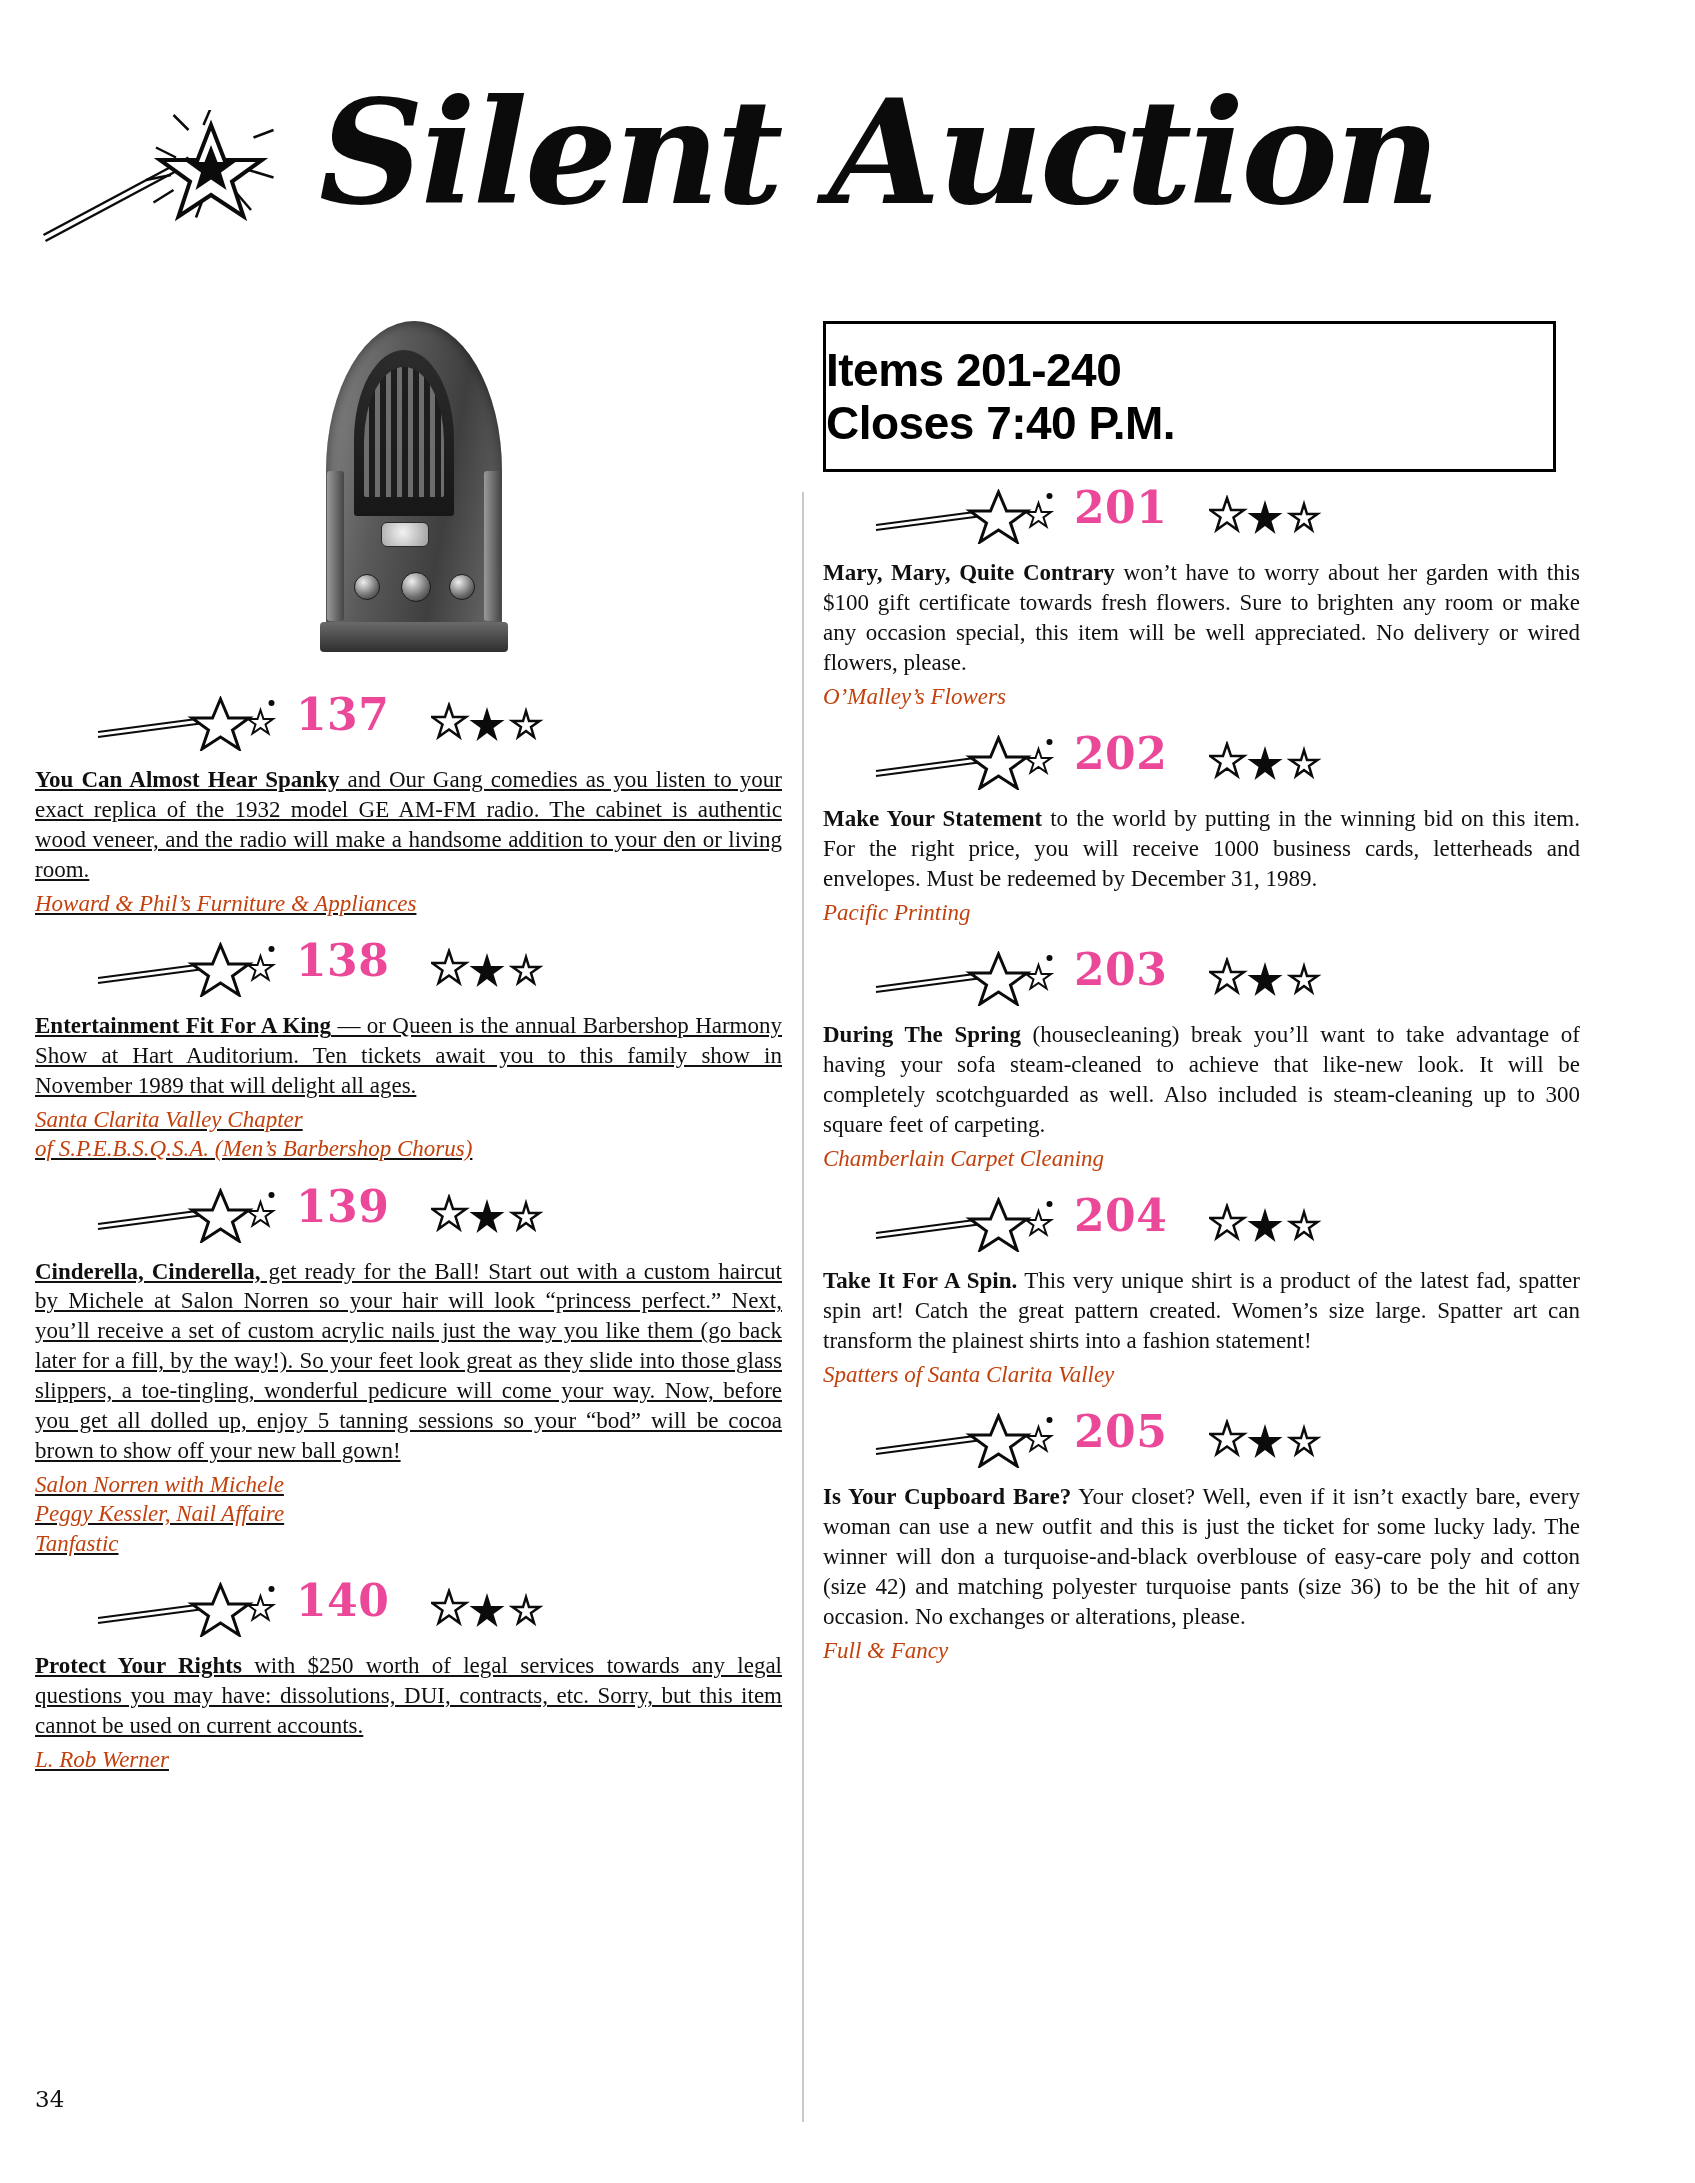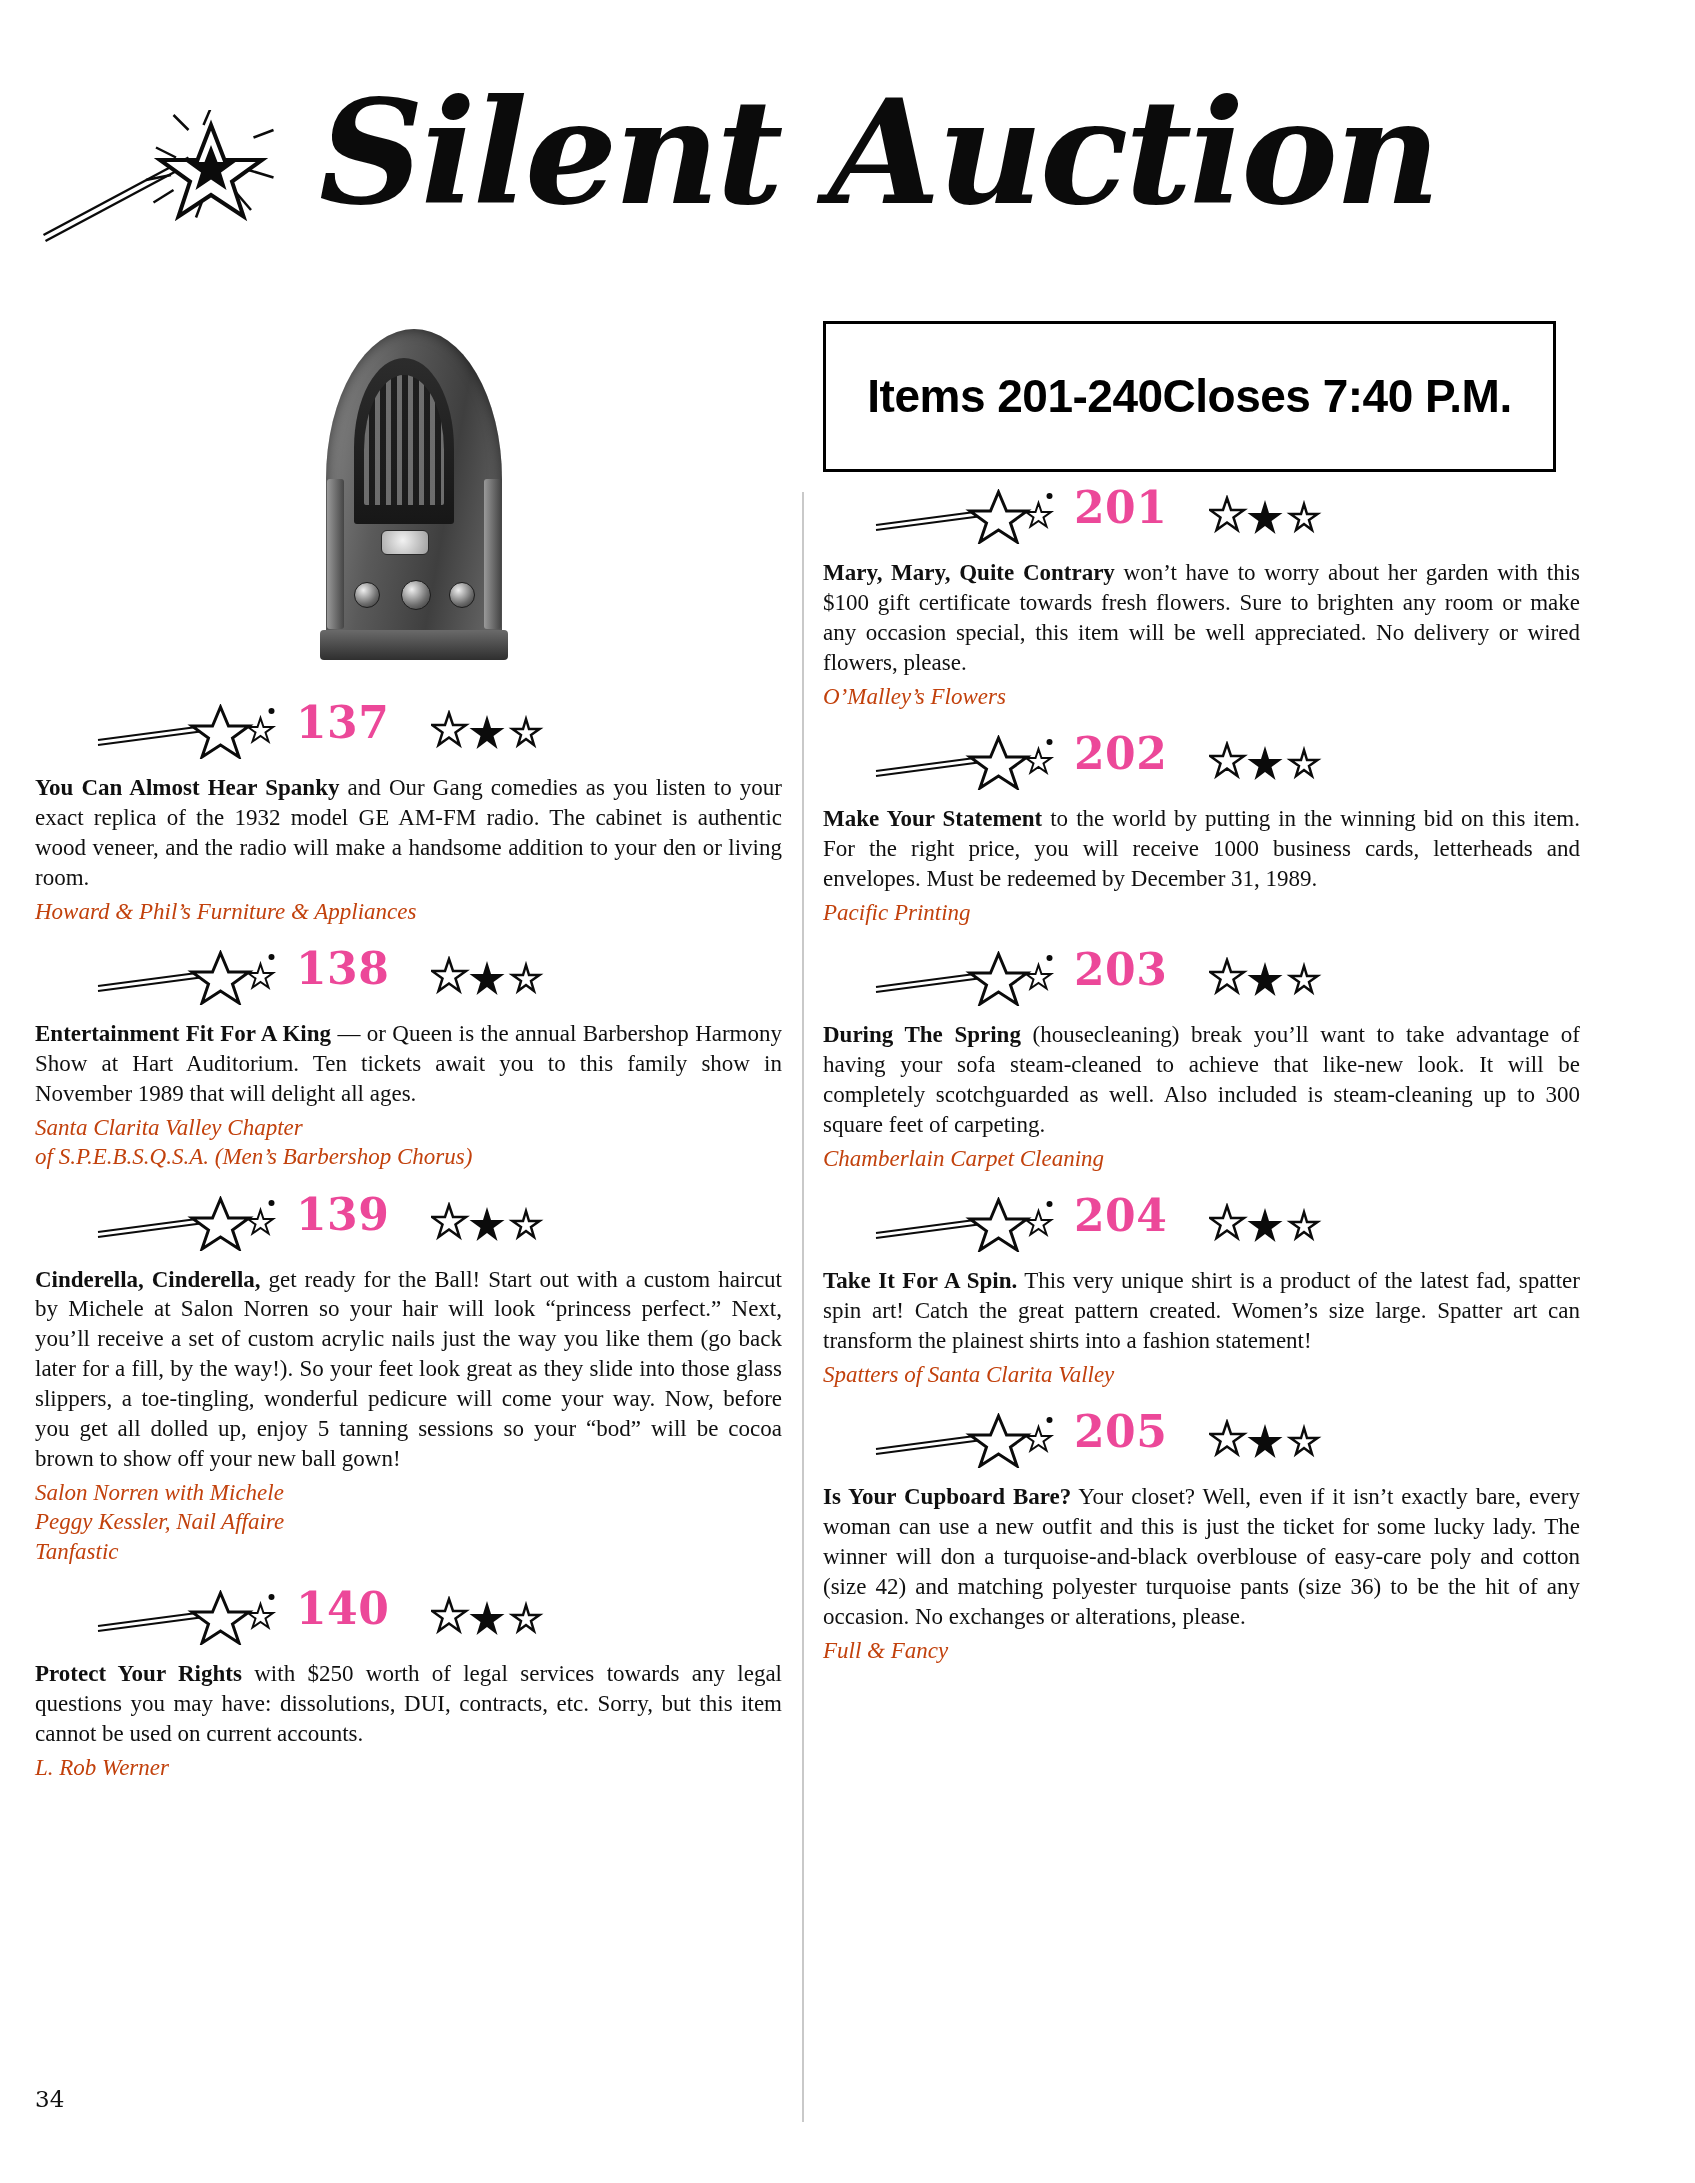--- a/index.html
+++ b/index.html
@@ -43,22 +43,23 @@
     letter-spacing: -3px;
     line-height: 1;
     color: #0b0b0b;
     white-space: nowrap;
   }
 
   
   .col-left {
     position: absolute;
     left: 35px;
-    top: 324px;
+    top: 316px;
     width: 747px;
+    text-decoration: underline;
   }
   .col-right {
     position: absolute;
     left: 823px;
     top: 316px;
     width: 757px;
   }
 
   .divider {
     position: absolute;
@@ -212,22 +213,22 @@
   
   .items-box {
     position: absolute;
     left: 823px;
     top: 321px;
     width: 727px;
     height: 145px;
     border: 3px solid #000;
     background: #fff;
     display: flex;
-    flex-direction: row;
-    align-items: center;
+    flex-direction: column;
+    align-items: flex-start;
     justify-content: center;
   }
   .items-box .line {
     font-family: "Liberation Sans", sans-serif;
     font-weight: bold;
     font-size: 46px;
     line-height: 1.15;
     color: #000;
     letter-spacing: -0.5px;
   }

